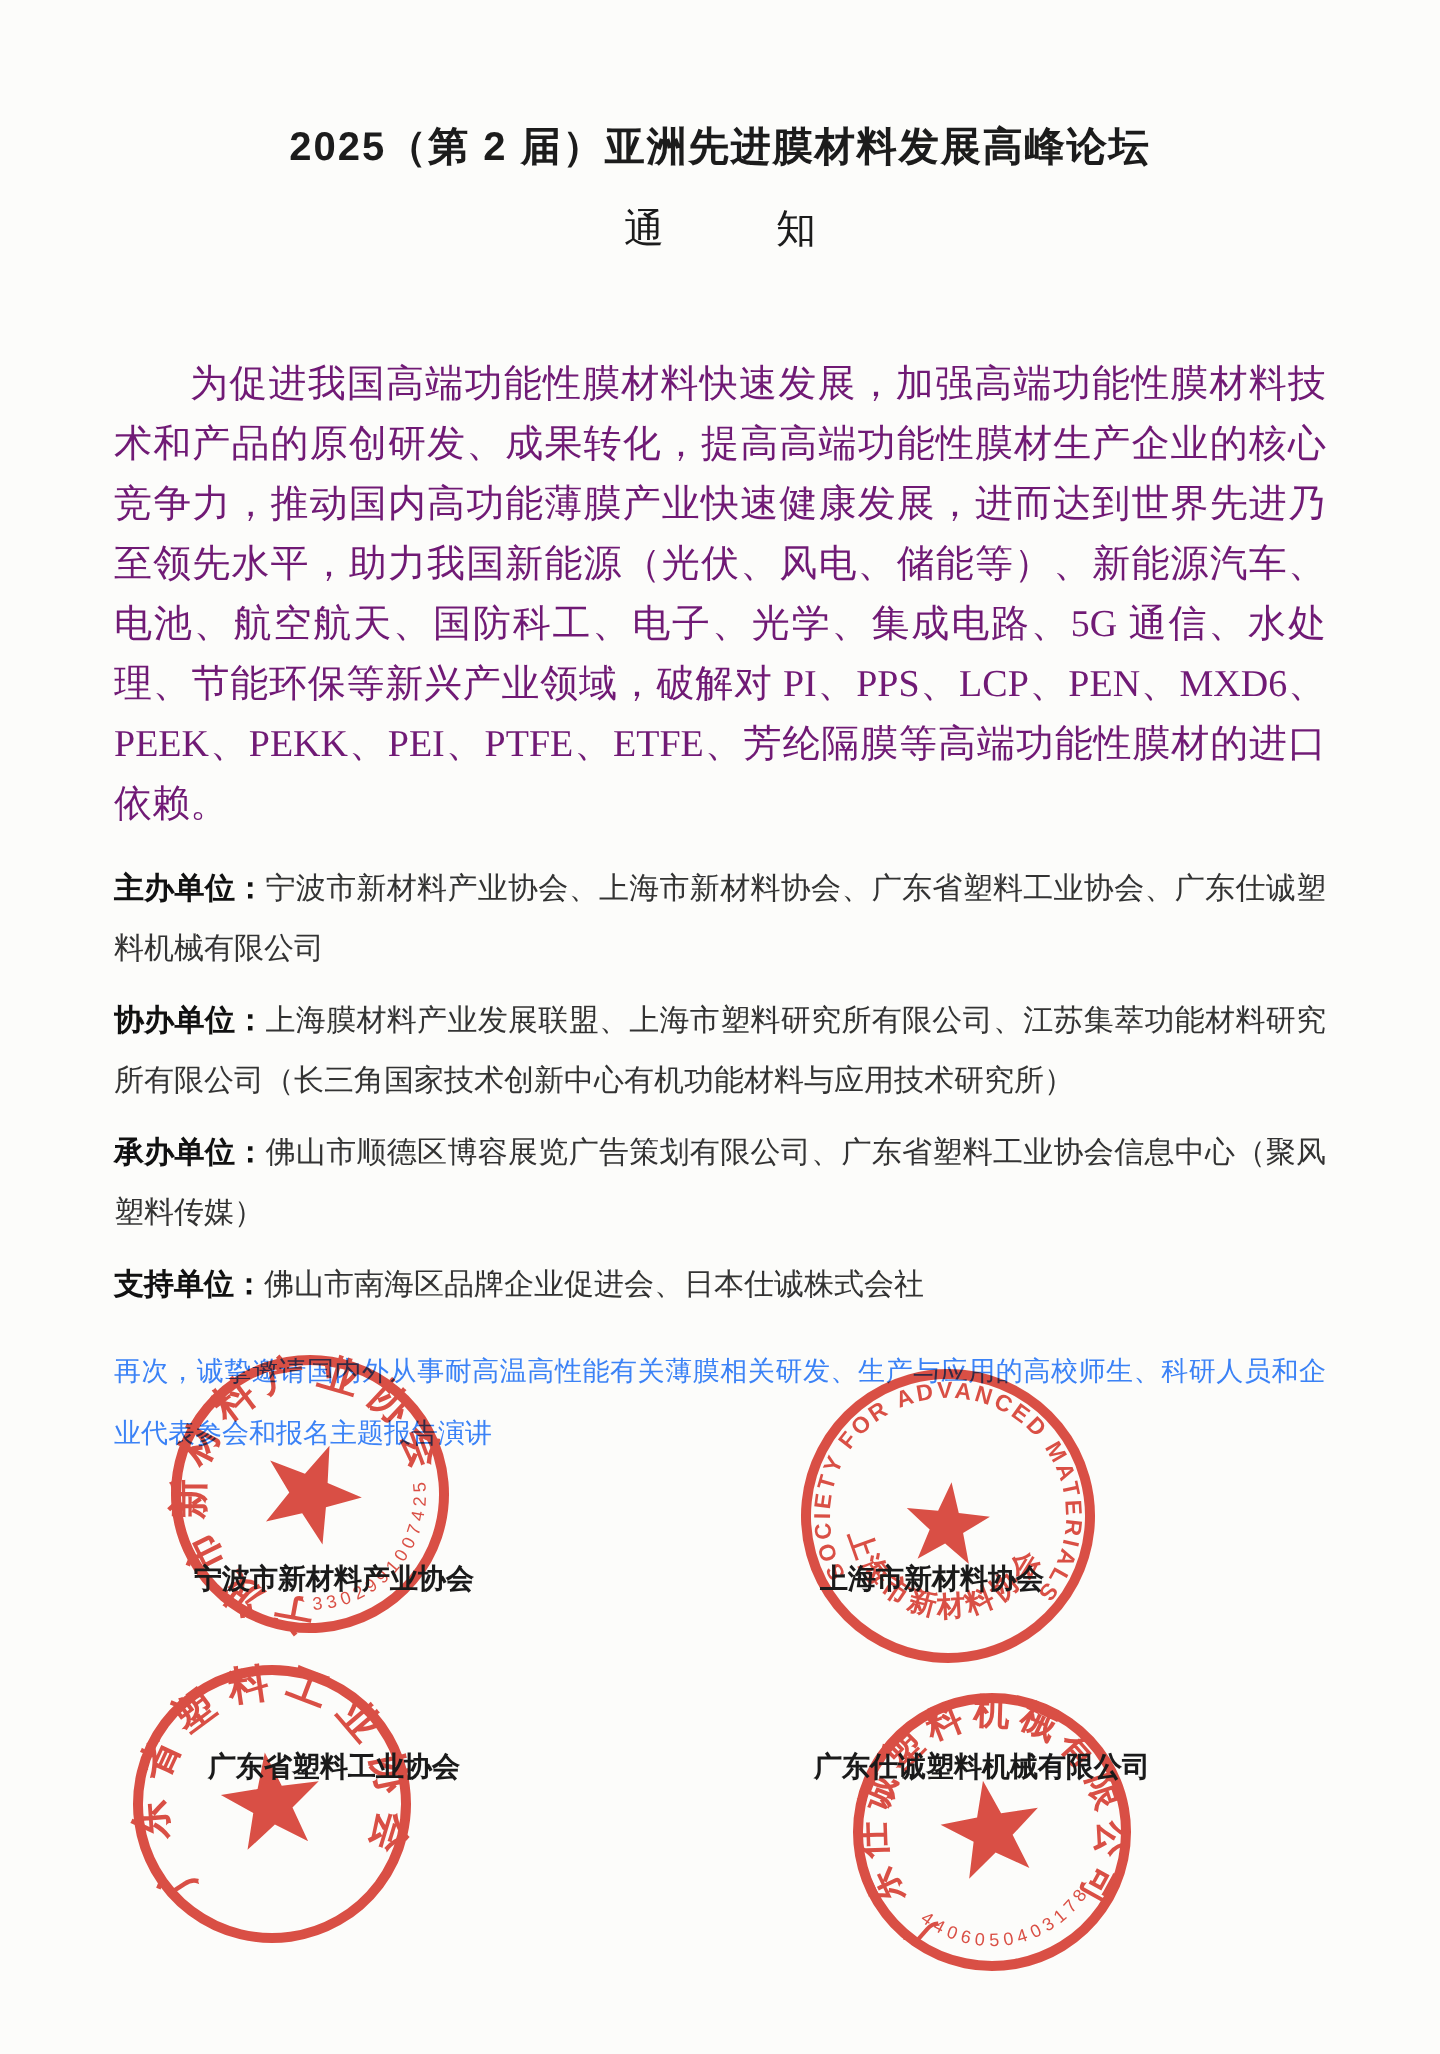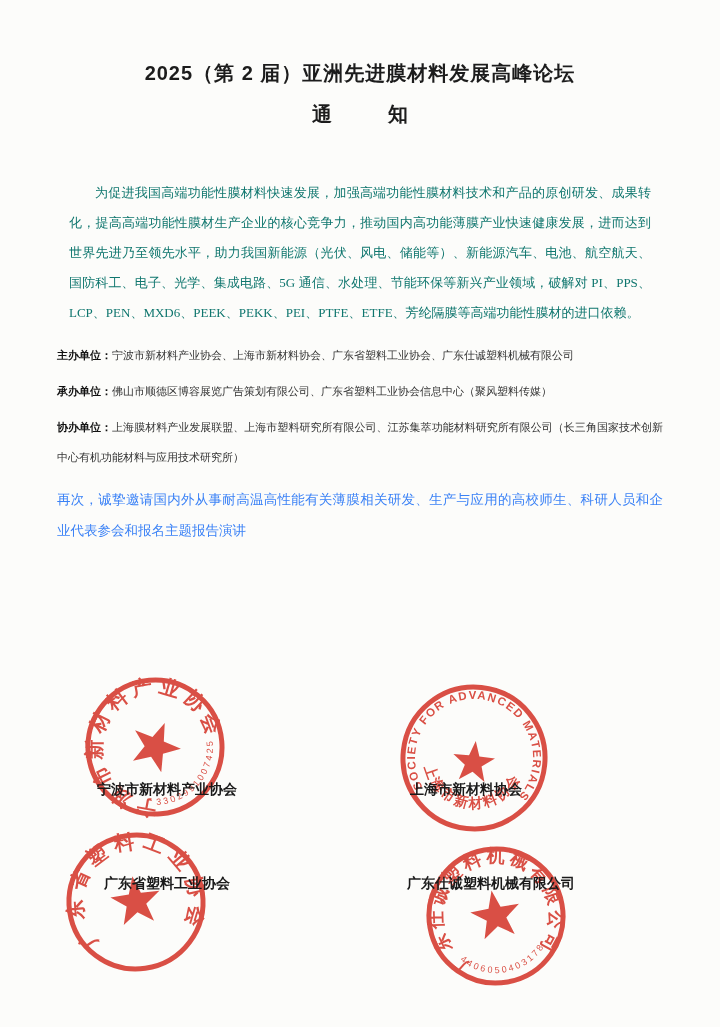--- a/index.html
+++ b/index.html
@@ -21,38 +21,38 @@
     font-size:20px;
     font-weight:bold;
     color:#1c1c1c;
     letter-spacing:1px;
   }
   .subtitle{
     margin-top:14px;
     text-align:center;
     font-family:"Liberation Sans","DejaVu Sans",sans-serif;
     font-size:20px;
-    font-weight:bold;
+    font-weight:normal;
     color:#1c1c1c;
     letter-spacing:18px;
     text-indent:18px;
   }
   .bodytext{margin-top:50px;}
   .bodytext p{
-    margin:12px;
-    font-size:13px;
+    margin:0;
+    font-size:19px;
     line-height:30px;
     text-align:justify;
-    color:#0f766e;
+    color:#701a75;
   }
   .bodytext p.indent{text-indent:2em;}
   .organizers{margin-top:12px;}
   .organizers p{
     margin:0 0 6px 0;
-    font-size:11px;
+    font-size:15px;
     line-height:30px;
     text-align:justify;
     color:#333;
   }
   .organizers strong{
     font-family:"Liberation Sans","DejaVu Sans",sans-serif;
     font-weight:bold;
     color:#111;
   }
   .invite{
@@ -107,24 +107,27 @@
 
   <div class="bodytext">
     <p class="indent">为促进我国高端功能性膜材料快速发展，加强高端功能性膜材料技术和产品的原创研发、成果转化，提高高端功能性膜材生产企业的核心竞争力，推动国内高功能薄膜产业快速健康发展，进而达到世界先进乃至领先水平，助力我国新能源（光伏、风电、储能等）、新能源汽车、电池、航空航天、国防科工、电子、光学、集成电路、5G 通信、水处理、节能环保等新兴产业领域，破解对 PI、PPS、LCP、PEN、MXD6、PEEK、PEKK、PEI、PTFE、ETFE、芳纶隔膜等高端功能性膜材的进口依赖。</p>
   </div>
 
   <div class="organizers">
     <p>
       <strong>主办单位：</strong><span>宁波市新材料产业协会、上海市新材料协会、广东省塑料工业协会、广东仕诚塑料机械有限公司</span>
     </p>
     <p>
+      <strong>协办单位：</strong><span>上海膜材料产业发展联盟、上海市塑料研究所有限公司、江苏集萃功能材料研究所有限公司（长三角国家技术创新中心有机功能材料与应用技术研究所）</span>
+    </p>
+    <p>
       <strong>承办单位：</strong><span>佛山市顺德区博容展览广告策划有限公司、广东省塑料工业协会信息中心（聚风塑料传媒）</span>
     </p>
     <p>
-      <strong>协办单位：</strong><span>上海膜材料产业发展联盟、上海市塑料研究所有限公司、江苏集萃功能材料研究所有限公司（长三角国家技术创新中心有机功能材料与应用技术研究所）</span>
+      <strong>支持单位：</strong><span>佛山市南海区品牌企业促进会、日本仕诚株式会社</span>
     </p>
   </div>
 
   <p class="invite">再次，诚挚邀请国内外从事耐高温高性能有关薄膜相关研发、生产与应用的高校师生、科研人员和企业代表参会和报名主题报告演讲</p>
 
   <svg id="seal1" class="seal" width="170" height="170" viewBox="0 0 170 170">
     <circle cx="85" cy="85" r="67" fill="none" stroke="#d8382c" stroke-width="5"></circle>
     <polygon fill="#d8382c" points="85,59 91.1,76.6 109.7,77 94.9,88.2 100.3,106 85,95.4 69.7,106 75.1,88.2 60.3,77 78.9,76.6"></polygon>
     <path id="s1-arc" d="M46.8,123.2 A54,54 0 1 1 123.2,123.2" fill="none"></path>
     <path id="s1-digits" d="M34.8,114 A58,58 0 0 0 135.2,114" fill="none"></path>

